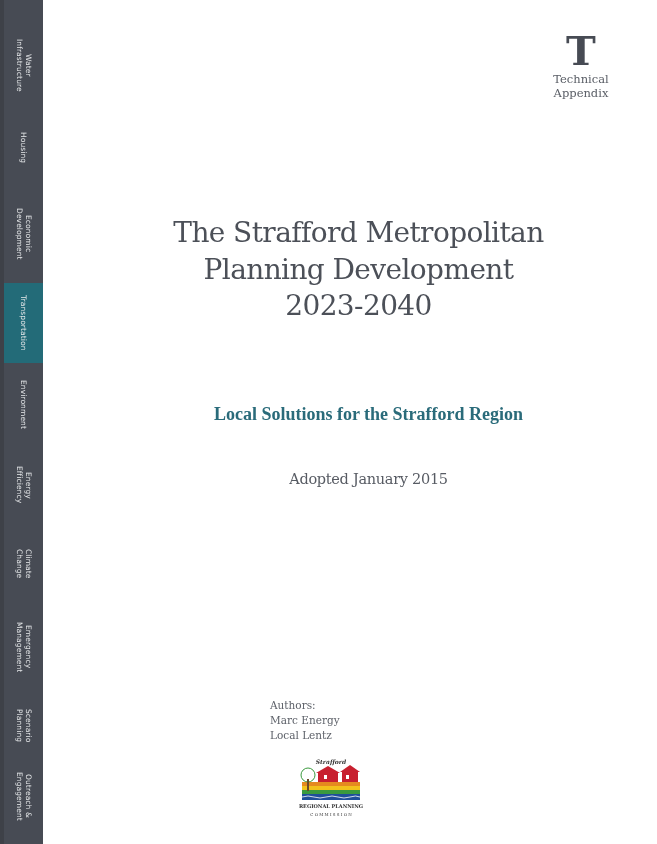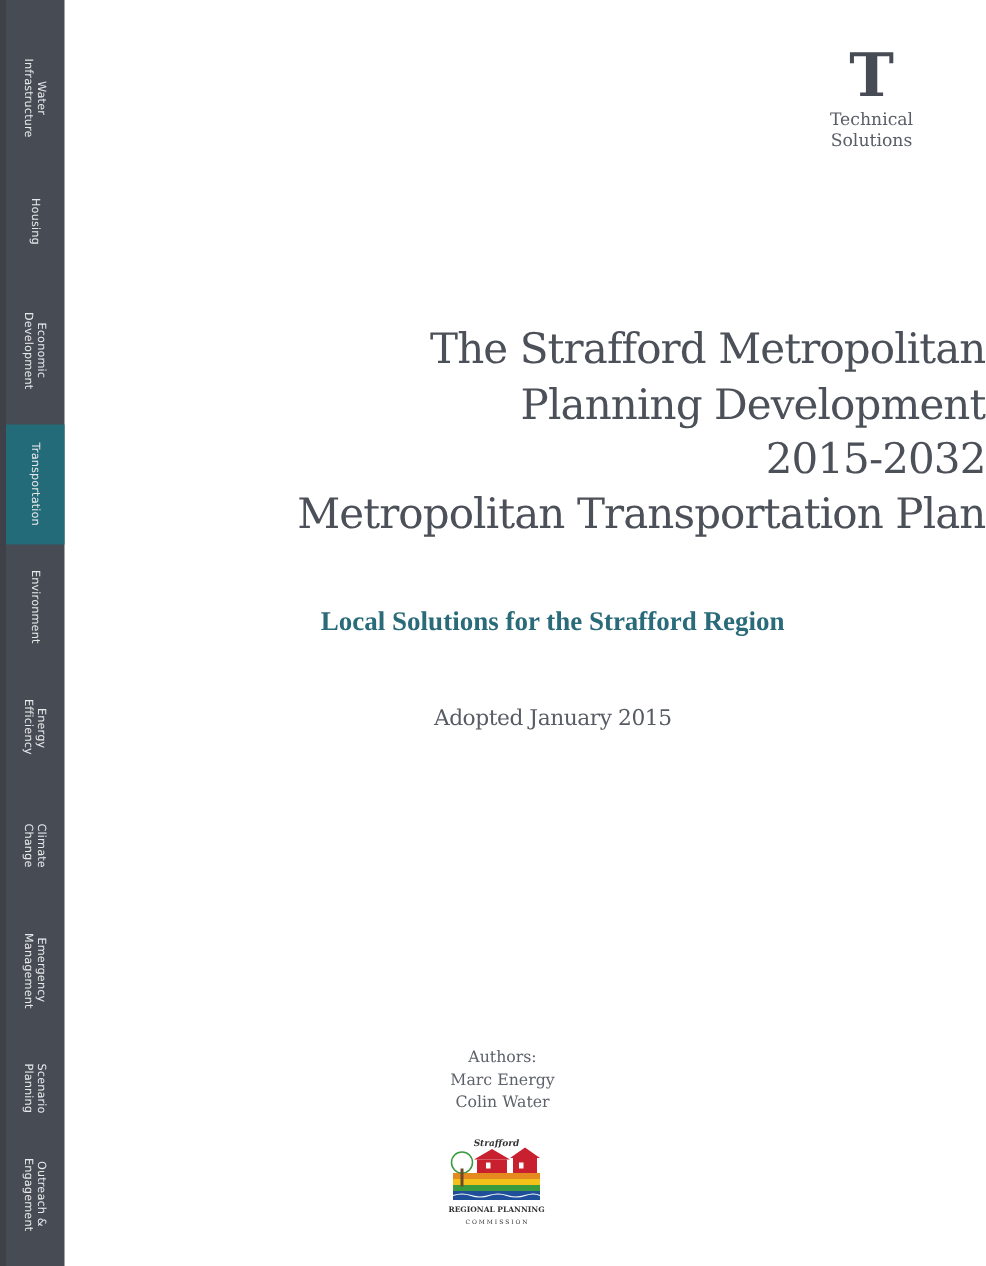--- a/index.html
+++ b/index.html
@@ -6,24 +6,24 @@
   body { width:657px; height:844px; background:#ffffff; position:relative; overflow:hidden; font-family:"DejaVu Serif", serif; }
   .sidebar { position:absolute; left:0; top:0; width:43px; height:844px; background:#474b54; }
   .sidebar .edge { position:absolute; left:0; top:0; width:4px; height:844px; background:#3e4148; }
   .tab { position:absolute; left:4px; width:39px; display:flex; align-items:center; justify-content:center; }
   .tab.active { background:#236b78; }
   .tab .lbl { writing-mode:vertical-rl; font-family:"DejaVu Sans", sans-serif; font-size:7.5px; line-height:9px; color:#e6e8ea; text-align:center; white-space:pre-line; letter-spacing:0.1px; }
   .badge { position:absolute; left:536px; top:30px; width:90px; text-align:center; color:#4a4e57; }
   .badge .big { font-family:"DejaVu Serif", serif; font-weight:bold; font-size:40px; line-height:42px; color:#474b54; }
   .badge .small { font-family:"DejaVu Serif", serif; font-size:11.5px; line-height:14px; color:#5a5e66; white-space:pre-line; }
   .title { position:absolute; left:60px; width:597px; top:215px; text-align:center; font-family:"DejaVu Serif", serif; font-weight:300; font-size:28px; line-height:36.5px; color:#4c5058; letter-spacing:-0.6px; }
-  .title div { white-space:nowrap;text-align:right; }
+  .title div { white-space:nowrap; }
   .subtitle { position:absolute; left:60px; width:617px; top:404px; text-align:center; font-family:"Liberation Serif", serif; font-weight:bold; font-size:18px; color:#2a6b7a; }
   .adopted { position:absolute; left:60px; width:617px; top:471px; text-align:center; font-family:"DejaVu Serif", serif; font-size:14.5px; color:#575b63; letter-spacing:-0.3px; }
-  .authors { position:absolute; left:270px; width:130px; top:698px; text-align:center; font-family:"DejaVu Serif", serif; font-size:10.5px; line-height:15px; color:#5d6169; }
+  .authors { position:absolute; left:270px; width:130px; top:698px; text-align:left; font-family:"DejaVu Serif", serif; font-size:10.5px; line-height:15px; color:#5d6169; }
   .logo { position:absolute; left:296px; top:757px; width:70px; height:64px; }
 </style>
 </head>
 <body>
 
 <div class="sidebar">
   <div class="edge"></div>
   <div class="tab" style="top:20px;height:90px;">
       <span class="lbl">Water
 Infrastructure</span>
@@ -59,38 +59,37 @@
     </div>
   <div class="tab" style="top:761px;height:70px;">
       <span class="lbl">Outreach &amp;
 Engagement</span>
     </div>
 </div>
 
 <div class="badge">
   <div class="big">T</div>
   <div class="small">Technical
-Solutions</div>
+Appendix</div>
 </div>
 
 <div class="title">
   <div>The Strafford Metropolitan</div>
   <div>Planning Development</div>
-  <div>2015-2032</div>
-  <div>Metropolitan Transportation Plan</div>
+  <div>2023-2040</div>
 </div>
 
 <div class="subtitle">Local Solutions for the Strafford Region</div>
 
 <div class="adopted">Adopted January 2015</div>
 
 <div class="authors">
   <div>Authors:</div>
   <div>Marc Energy</div>
-  <div>Colin Water</div>
+  <div>Local Lentz</div>
 </div>
 
 <div class="logo">
   <svg width="70" height="64" viewBox="0 0 70 64">
     <text x="35" y="7" text-anchor="middle" font-family="DejaVu Serif, serif" font-style="italic" font-weight="bold" font-size="6" fill="#333">Strafford</text>
 
     <rect x="22" y="16" width="20" height="9" fill="#c8202f"></rect>
     <polygon points="20,16 32,9 44,16" fill="#c8202f"></polygon>
     <rect x="46" y="15" width="16" height="10" fill="#c8202f"></rect>
     <polygon points="44,15 54,8 64,15" fill="#c8202f"></polygon>

